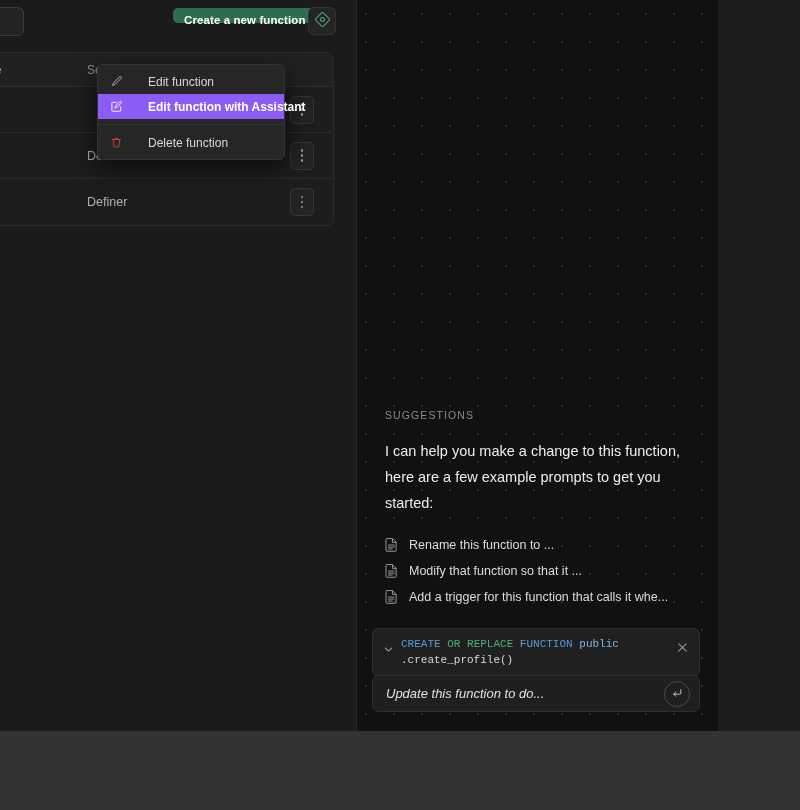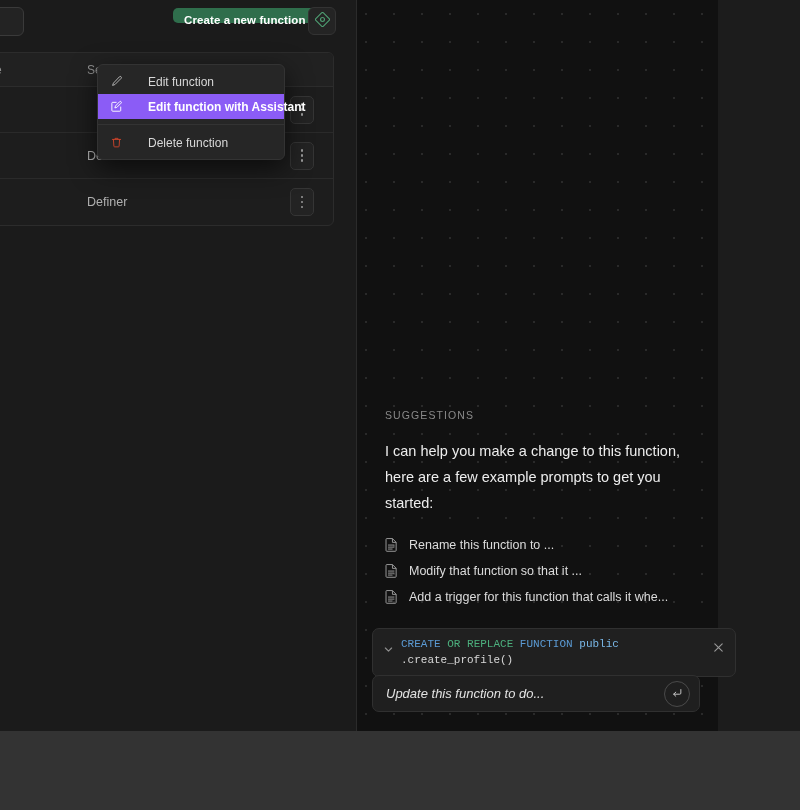--- a/index.html
+++ b/index.html
@@ -278,21 +278,21 @@
     white-space: nowrap;
   }
 
   .doc-ico { width: 13px; height: 15px; flex: 0 0 13px; }
 
   
   .code-chip {
     position: absolute;
     left: 372px;
     top: 628px;
-    width: 364px;
+    width: 328px;
     box-sizing: border-box;
     background: #202020;
     border: 1px solid #303030;
     border-radius: 7px;
     padding: 8px 30px 8px 8px;
     display: flex;
     align-items: flex-start;
     gap: 6px;
     z-index: 20;
   }

